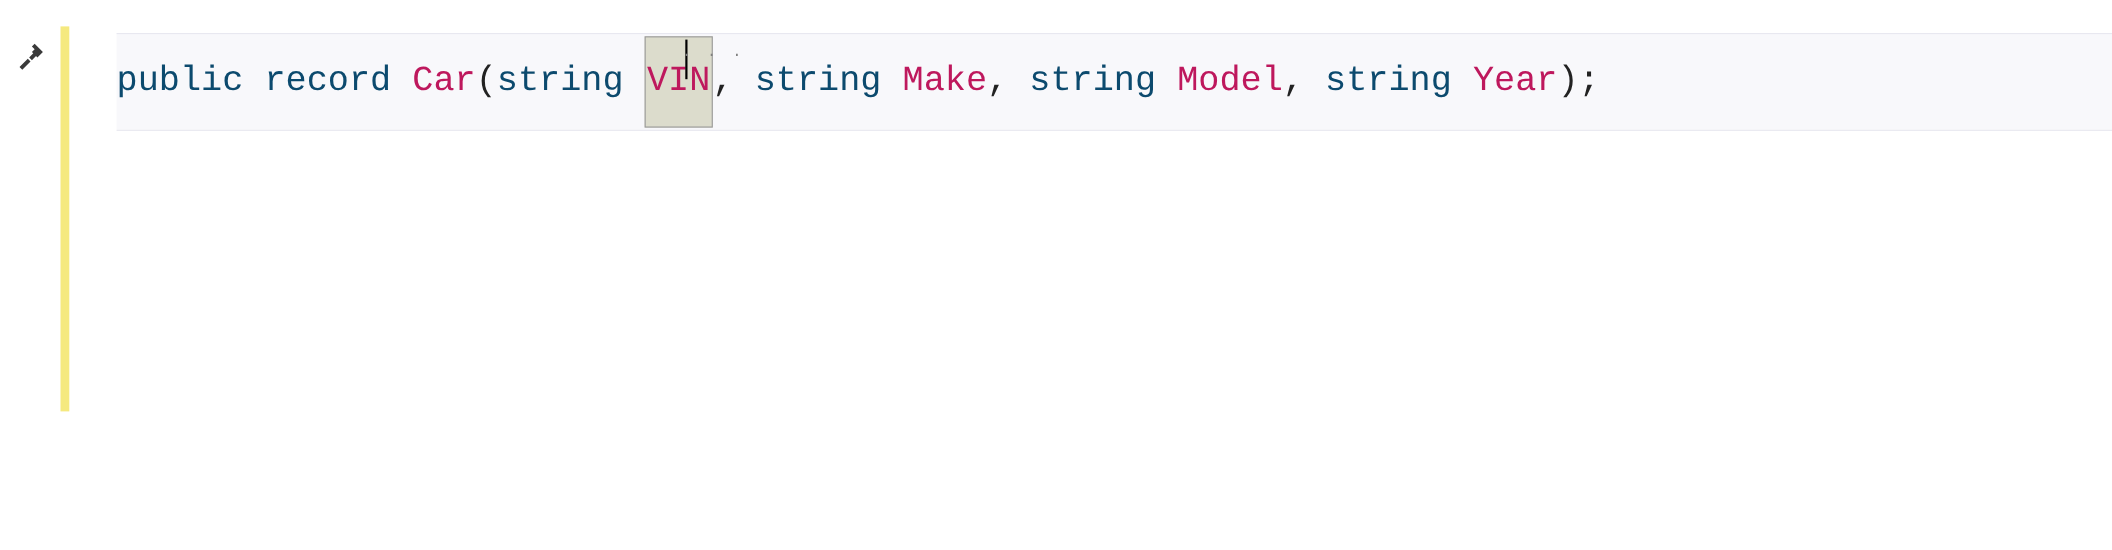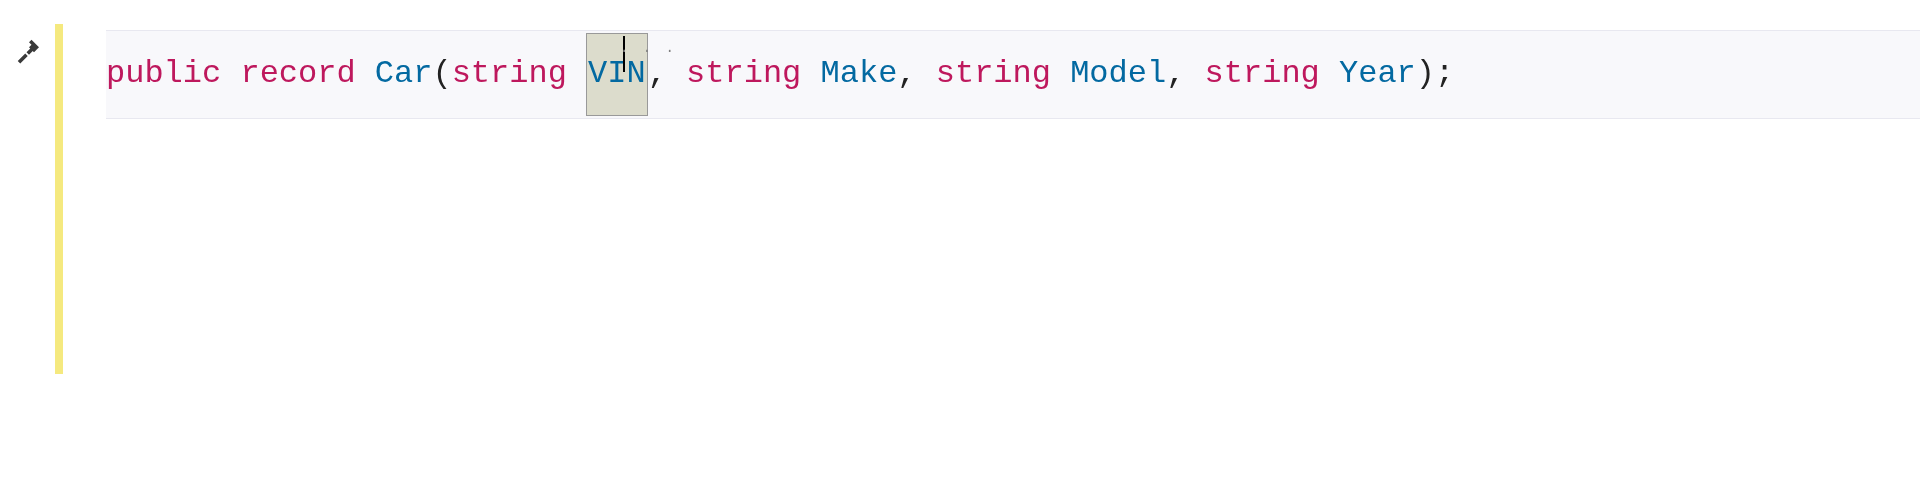--- a/index.html
+++ b/index.html
@@ -51,24 +51,24 @@
     .code-line {
       white-space: pre;
       line-height: 1.4;
       position: relative;
       background: #f8f8fb;
       border-top: 1px solid #e8e8f0;
       border-bottom: 1px solid #e8e8f0;
       padding: 2px 0;
     }
     .kw {
-      color: #be185d;
+      color: #0c4a6e;
     }
     .ident {
-      color: #0369a1;
+      color: #be185d;
     }
     .punct {
       color: #222222;
     }
     .caret-box {
       position: relative;
       display: inline-block;
       background: #dcdccc;
       border: 1px solid #999999;
       padding: 18px 1px;

